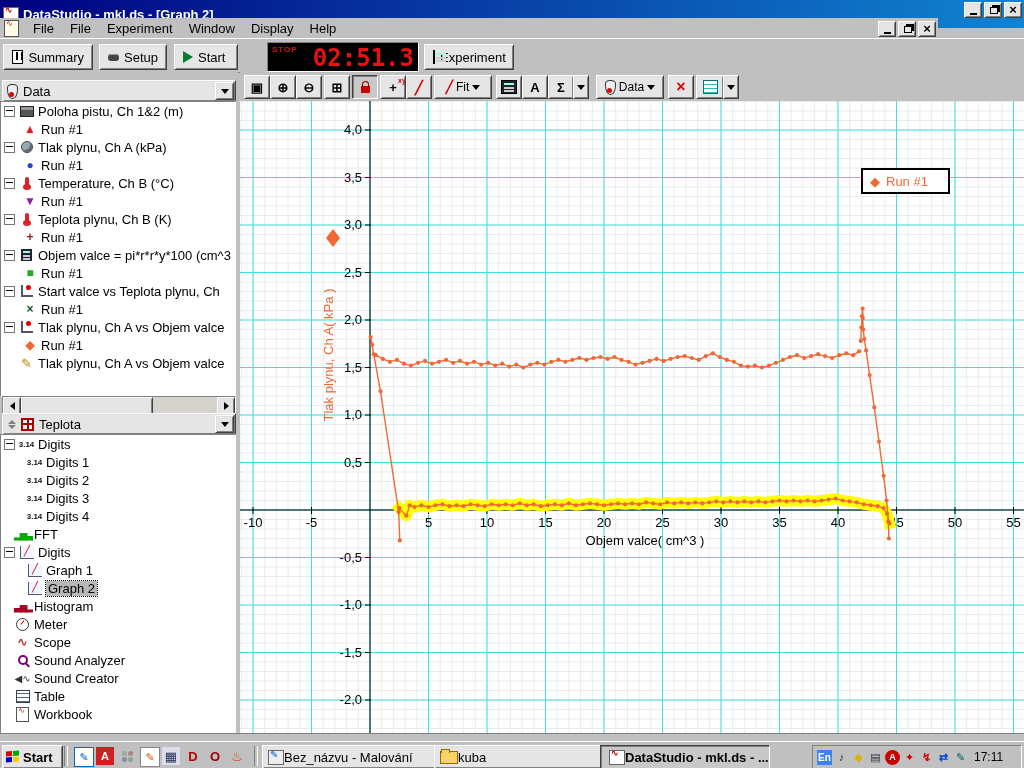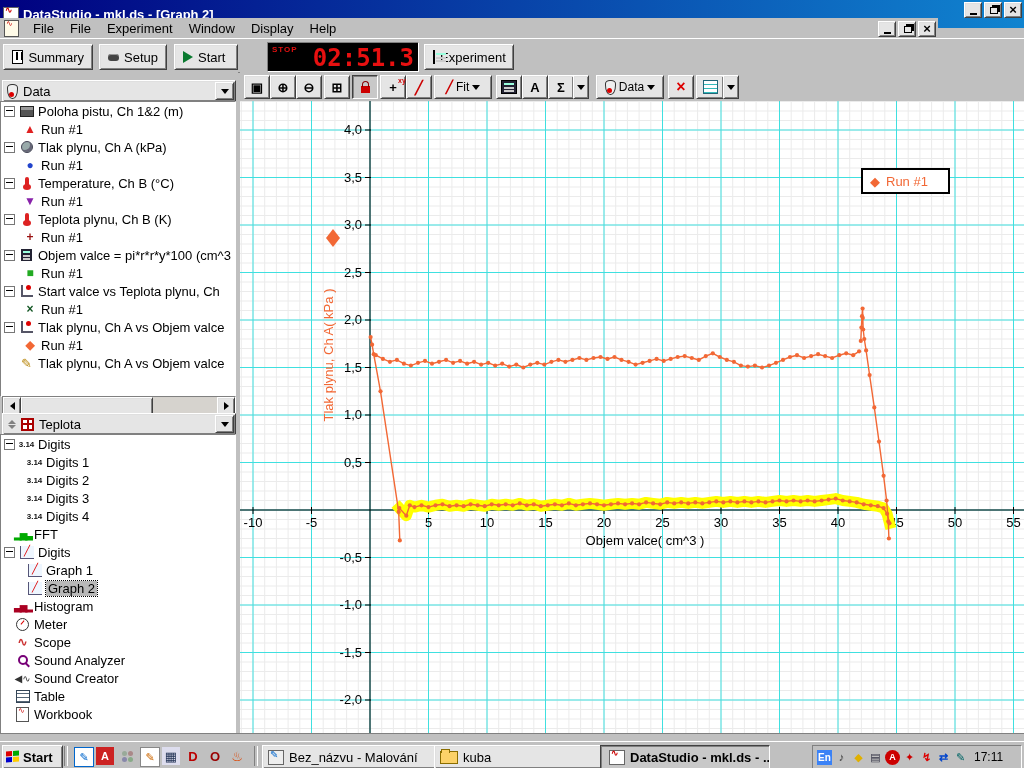--- a/index.html
+++ b/index.html
@@ -135,21 +135,21 @@
   .q-notes{border:1px solid #06c;background:#fff;}.q-notes::after{content:"✎";color:#06c;font-size:11px;}
   .q-acrobat{background:#c22;}.q-acrobat::after{content:"A";color:#fff;font-weight:bold;font-size:11px;}
   .q-icq{position:relative;}
   .q-icq::after{content:"";position:absolute;left:4px;top:4px;width:5px;height:5px;border-radius:50%;background:#9a9;
      box-shadow:6px 0 0 #a88,0 6px 0 #88a,6px 6px 0 #8a8;}
   .q-paint{background:#fff;border:1px solid #888;}.q-paint::after{content:"✎";color:#c60;font-size:11px;}
   .q-calc{background:#dde;}.q-calc::after{content:"▦";color:#235;}
   .q-dragon::after{content:"D";color:#b00;font-weight:bold;}
   .q-opera::after{content:"O";color:#900;font-weight:bold;}
   .q-fire::after{content:"♨";color:#d40;}
-  .taskbtn{position:absolute;top:3px;height:22px;display:flex;align-items:center;gap:5px;padding:0 5px;font-size:13px;overflow:hidden;white-space:nowrap;}
+  .taskbtn{position:absolute;top:3px;height:22px;display:flex;align-items:center;padding:0 5px;font-size:13px;overflow:hidden;white-space:nowrap;}
   .ic-folder{width:16px;height:11px;background:#fcd268;border:1px solid #8a6d00;position:relative;flex:0 0 auto;}
   .ic-folder::before{content:"";position:absolute;left:0;top:-3px;width:7px;height:3px;background:#fcd268;border:1px solid #8a6d00;border-bottom:none;}
   .ic-painttask{width:14px;height:13px;background:#eee;border:1px solid #666;position:relative;flex:0 0 auto;}
   .ic-painttask::after{content:"✎";position:absolute;left:1px;top:-2px;font-size:10px;color:#06c;}
   #tray{position:absolute;right:2px;top:3px;width:204px;height:22px;display:flex;align-items:center;gap:2px;padding-left:4px;}
   .tico{width:15px;height:15px;display:flex;align-items:center;justify-content:center;font-size:11px;flex:0 0 auto;}
   .t-en{background:#3b82f6;color:#fff;font-weight:bold;font-size:10px;}
   .t-vol::after{content:"♪";color:#333;}
   .t-diamond::after{content:"◆";color:#e0b000;}
   .t-backup::after{content:"▤";color:#334;}

